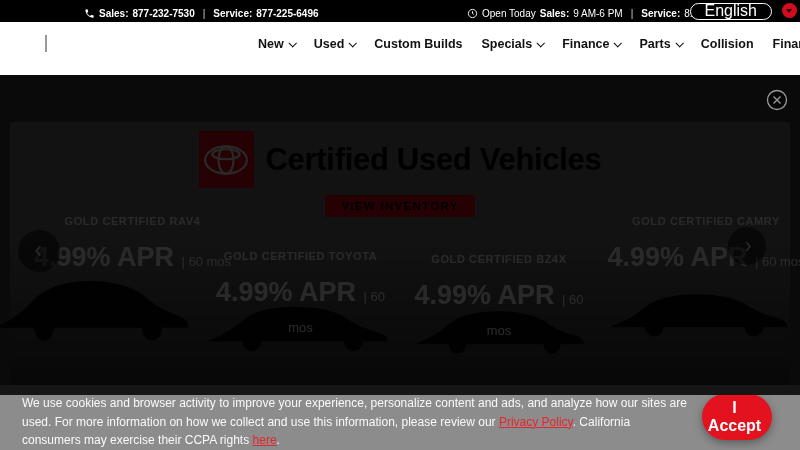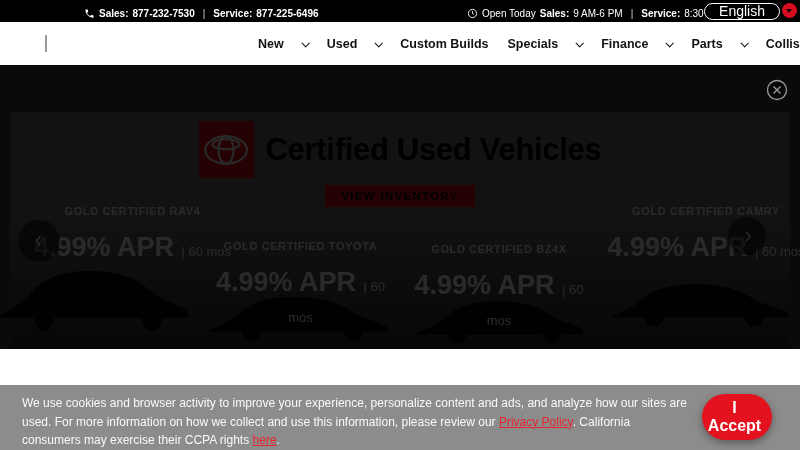--- a/index.html
+++ b/index.html
@@ -13,36 +13,36 @@
   .tb-phone{left:84px;}
   .tb-addr{left:301px;}
   .tb-hours{left:467px;}
   .tb-bold{font-weight:700;}
   .tb-sep{margin:0 4px;color:#cfcfcf;}
   .tb-icon{width:11px;height:11px;display:inline-block;flex:0 0 auto;}
   .lang-badge{position:absolute;right:3px;top:3px;width:15px;height:15px;border-radius:50%;
               background:#d50b1e;z-index:1;}
   .lang-badge::after{content:"";position:absolute;left:4px;top:6px;border-left:3.5px solid transparent;
               border-right:3.5px solid transparent;border-top:4px solid #1a0000;}
-  .lang-pill{position:absolute;right:20px;top:2.5px;height:15px;padding:0 14px;border:1.2px solid #fff;
-             border-radius:9px;background:#000;color:#fff;font-size:14px;display:flex;align-items:center;z-index:2;}
+  .lang-pill{position:absolute;right:28px;top:2.5px;height:15px;padding:0 14px;border:1.2px solid #fff;
+             border-radius:9px;background:#000;color:#fff;font-size:16px;display:flex;align-items:center;z-index:2;}
 
   
   .nav{position:absolute;left:0;top:22px;width:800px;height:43px;background:#fff;overflow:hidden;}
   .logo-divider{position:absolute;left:45px;top:13px;width:1.5px;height:17px;background:#9a9a9a;}
   .dealer-name{position:absolute;left:57px;top:0;height:43px;display:flex;align-items:center;
                font-size:17.5px;letter-spacing:1.2px;color:#585858;font-weight:400;cursor:pointer;}
   .nav-items{position:absolute;left:258px;top:0;height:43px;display:flex;align-items:center;gap:19px;
              font-size:12.5px;font-weight:700;color:#121212;white-space:nowrap;}
-  .nav-item{display:flex;align-items:center;gap:18px;cursor:pointer;}
+  .nav-item{display:flex;align-items:center;gap:5px;cursor:pointer;}
   .chev{width:5px;height:5px;border-right:1.6px solid #121212;border-bottom:1.6px solid #121212;
         transform:rotate(45deg) translateY(-1px);display:inline-block;}
 
   
-  .hero{position:absolute;left:0;top:65px;width:800px;height:284px;background:#3f3f3f;overflow:hidden;}
+  .hero{position:absolute;left:0;top:75px;width:800px;height:320px;background:#3f3f3f;overflow:hidden;}
   .hero-photo{position:absolute;left:10px;right:10px;top:47px;bottom:0;
               background:linear-gradient(180deg,#6f6f6f 0%,#6e6e6e 45%,#4a4a4a 75%,#2b2b2b 100%);}
   .hero-title-row{position:absolute;left:0;top:56px;width:800px;display:flex;justify-content:center;
                   align-items:center;gap:12px;z-index:2;}
   .cpo-logo{width:55px;height:57px;background:#eb0a1e;display:flex;align-items:center;justify-content:center;flex:0 0 auto;}
   .hero-title{font-size:31px;font-weight:700;color:#000;letter-spacing:-0.3px;}
   .cta-btn{position:absolute;left:325px;top:120px;width:150px;height:22px;background:#eb0a1e;border:none;
            color:#000;font-family:inherit;font-size:11.5px;font-weight:700;letter-spacing:1.3px;z-index:2;cursor:pointer;}
   .offer{position:absolute;text-align:center;color:#fff;z-index:2;cursor:pointer;}
   .offer-heading{font-size:11px;font-weight:700;letter-spacing:0.6px;}

